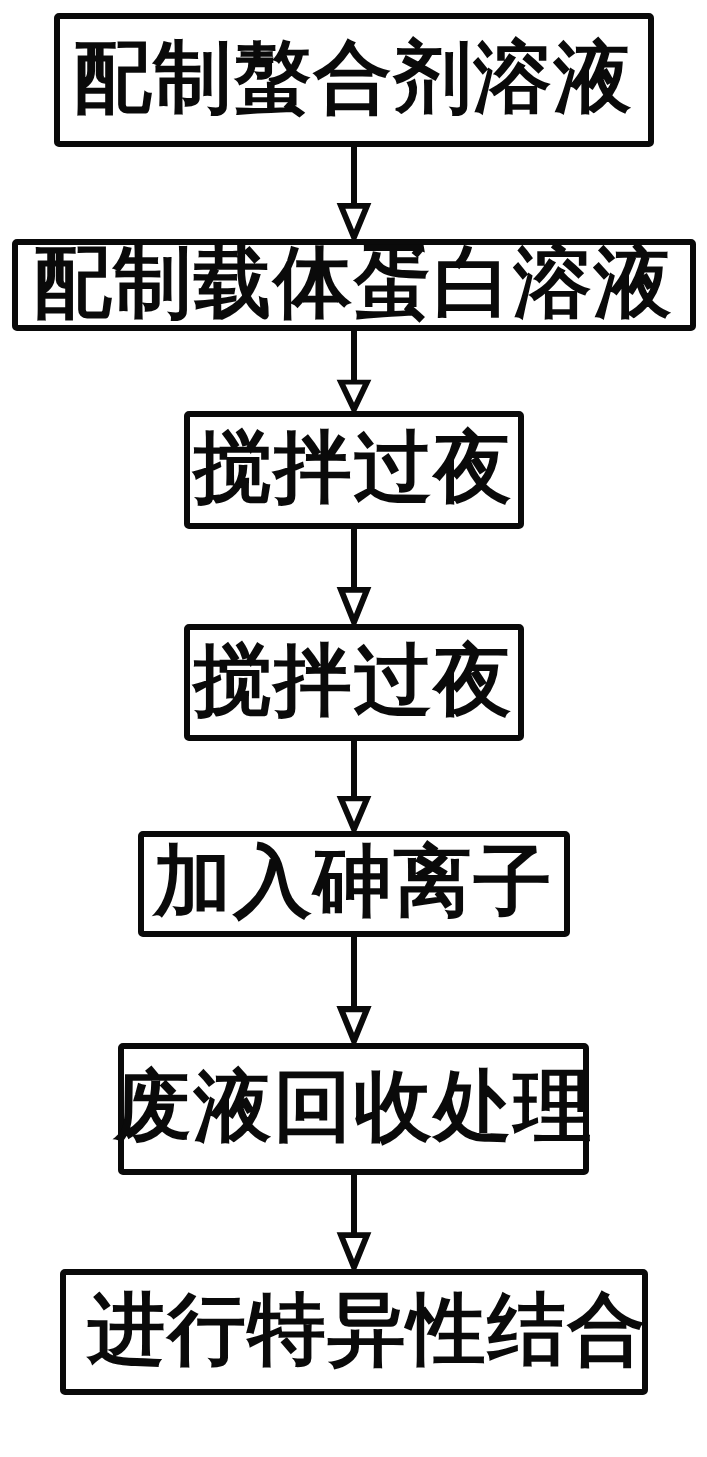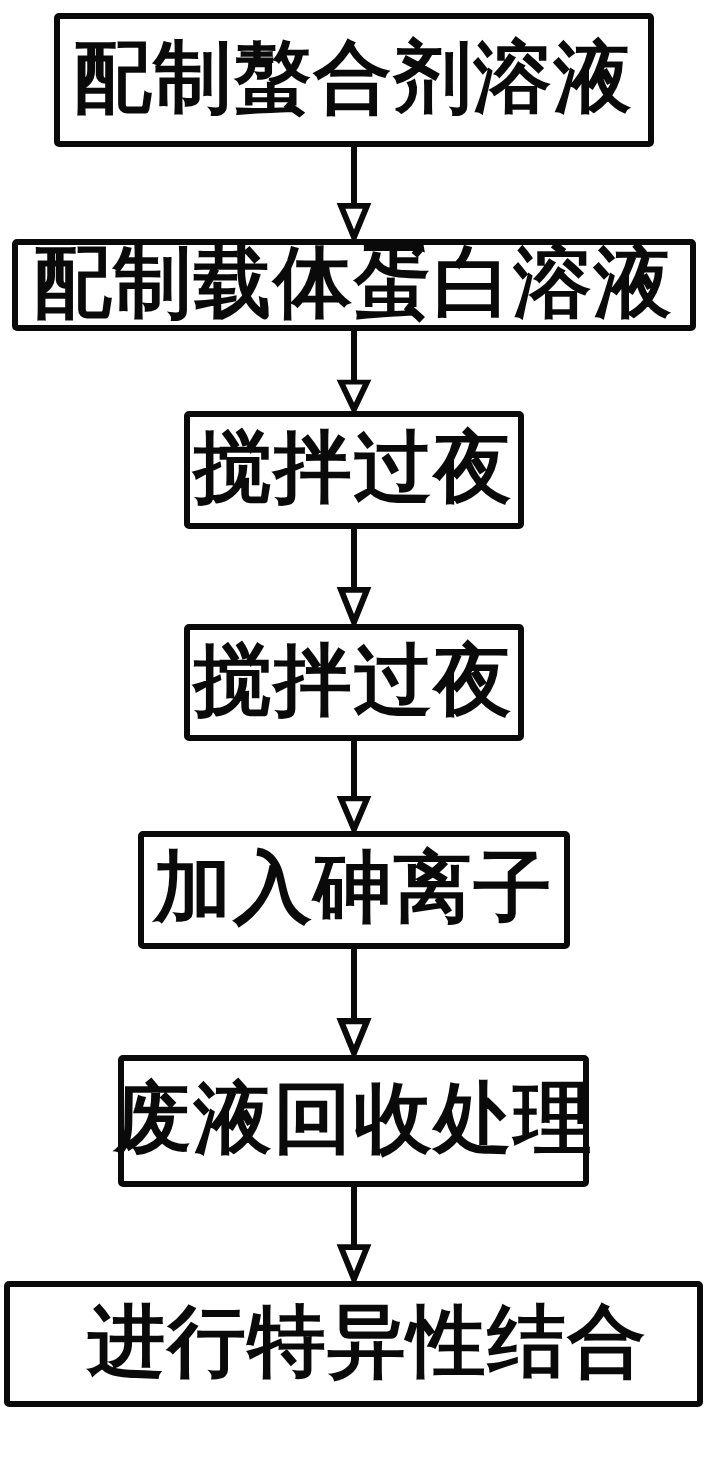--- a/index.html
+++ b/index.html
@@ -39,23 +39,23 @@
     font-size:78px;
     line-height:1;
     letter-spacing:2px;
     white-space:nowrap;
     padding-bottom:6px;
   }
   .step1{width:600px;height:134px;}
   .step2{width:684px;height:92px;}
   .step3{width:340px;height:118px;}
   .step4{width:340px;height:117px;}
-  .step5{width:432px;height:118px;text-align:right;}
+  .step5{width:432px;height:106px;text-align:right;}
   .step6{width:471px;height:132px;}
-  .step7{width:699px;height:126px;padding-left:28px;}
+  .step7{width:588px;height:126px;padding-left:28px;}
   .arrow{flex:0 0 auto;display:block;}
   .a1{height:92px;}
   .a2{height:80px;}
   .a3{height:95px;}
   .a4{height:90px;}
   .a5{height:106px;}
   .a6{height:94px;}
 </style>
 </head>
 <body>

